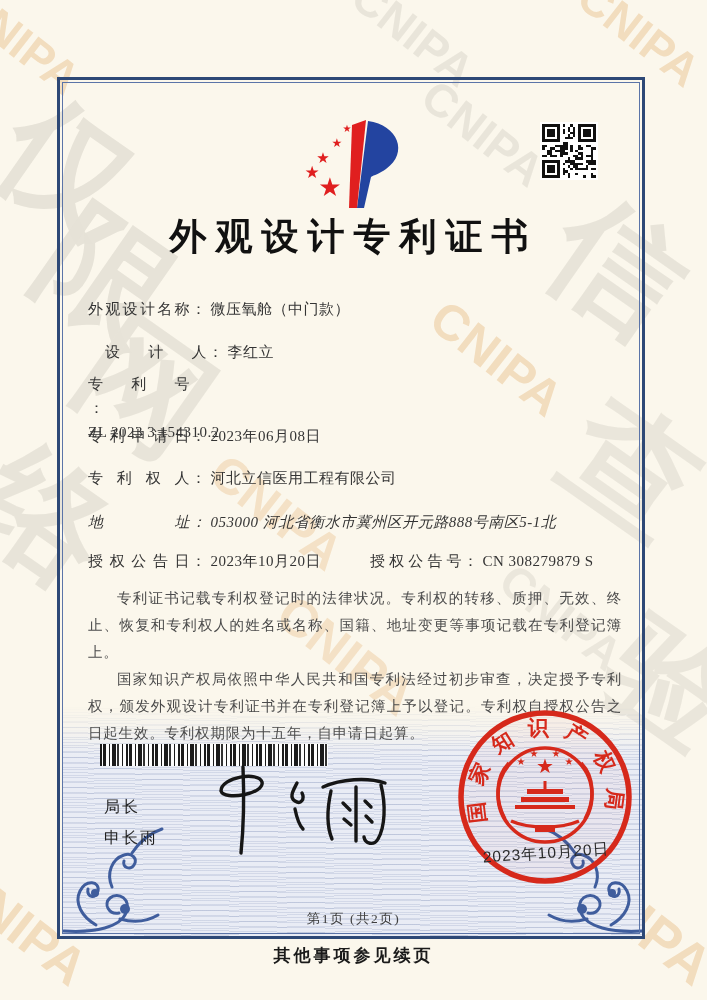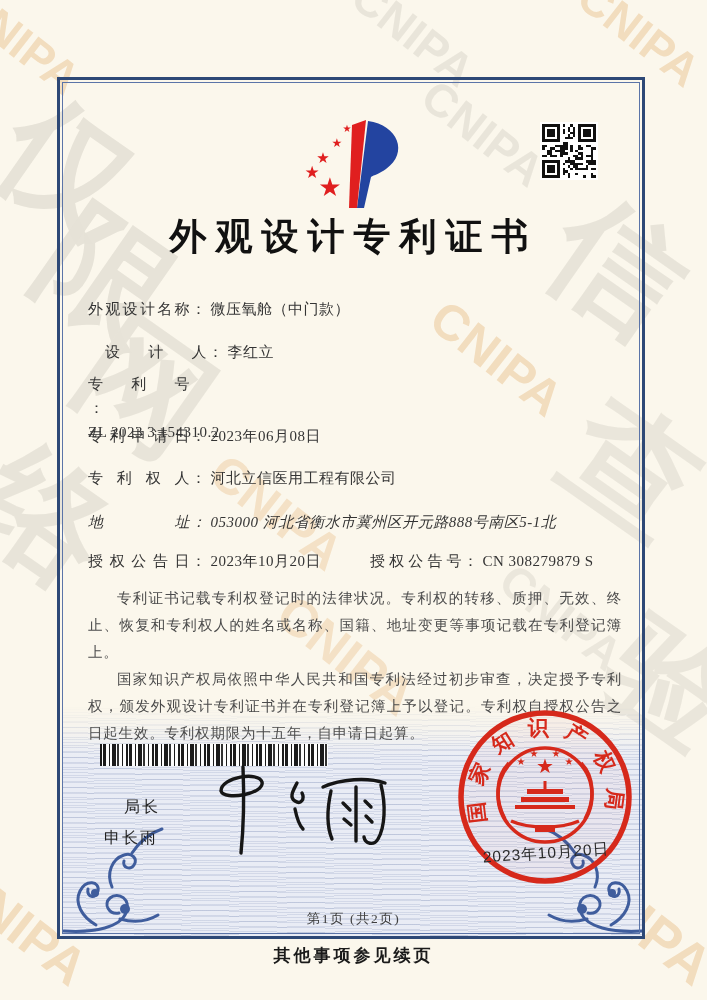--- a/index.html
+++ b/index.html
@@ -294,21 +294,21 @@
         <span>CN 308279879 S</span>
     </div>
 
     <div class="paras">
       <p>专利证书记载专利权登记时的法律状况。专利权的转移、质押、无效、终止、恢复和专利权人的姓名或名称、国籍、地址变更等事项记载在专利登记簿上。</p>
       <p>国家知识产权局依照中华人民共和国专利法经过初步审查，决定授予专利权，颁发外观设计专利证书并在专利登记簿上予以登记。专利权自授权公告之日起生效。专利权期限为十五年，自申请日起算。</p>
     </div>
 
     <div class="barcode"></div>
 
-    <div class="signer" style="top:797px;margin-left:20px;">局长</div>
+    <div class="signer" style="top:797px;">局长</div>
     <div class="signer" style="top:828px;">申长雨</div>
 
     <svg class="signature" viewBox="0 0 195 100">
       <g fill="none" stroke="#161616" stroke-width="3.4" stroke-linecap="round">
         <path d="M16,30 C16,16 54,10 57,21 C60,33 19,40 16,30"></path>
         <path d="M38,6 C39,30 39,62 36,92"></path>
         <path d="M92,22 C88,30 84,36 90,40 C96,44 100,38 97,32"></path>
         <path d="M90,48 C92,58 94,64 98,68"></path>
         <path d="M118,26 C136,18 162,16 180,22"></path>
         <path d="M126,30 C122,48 122,66 127,78"></path>

